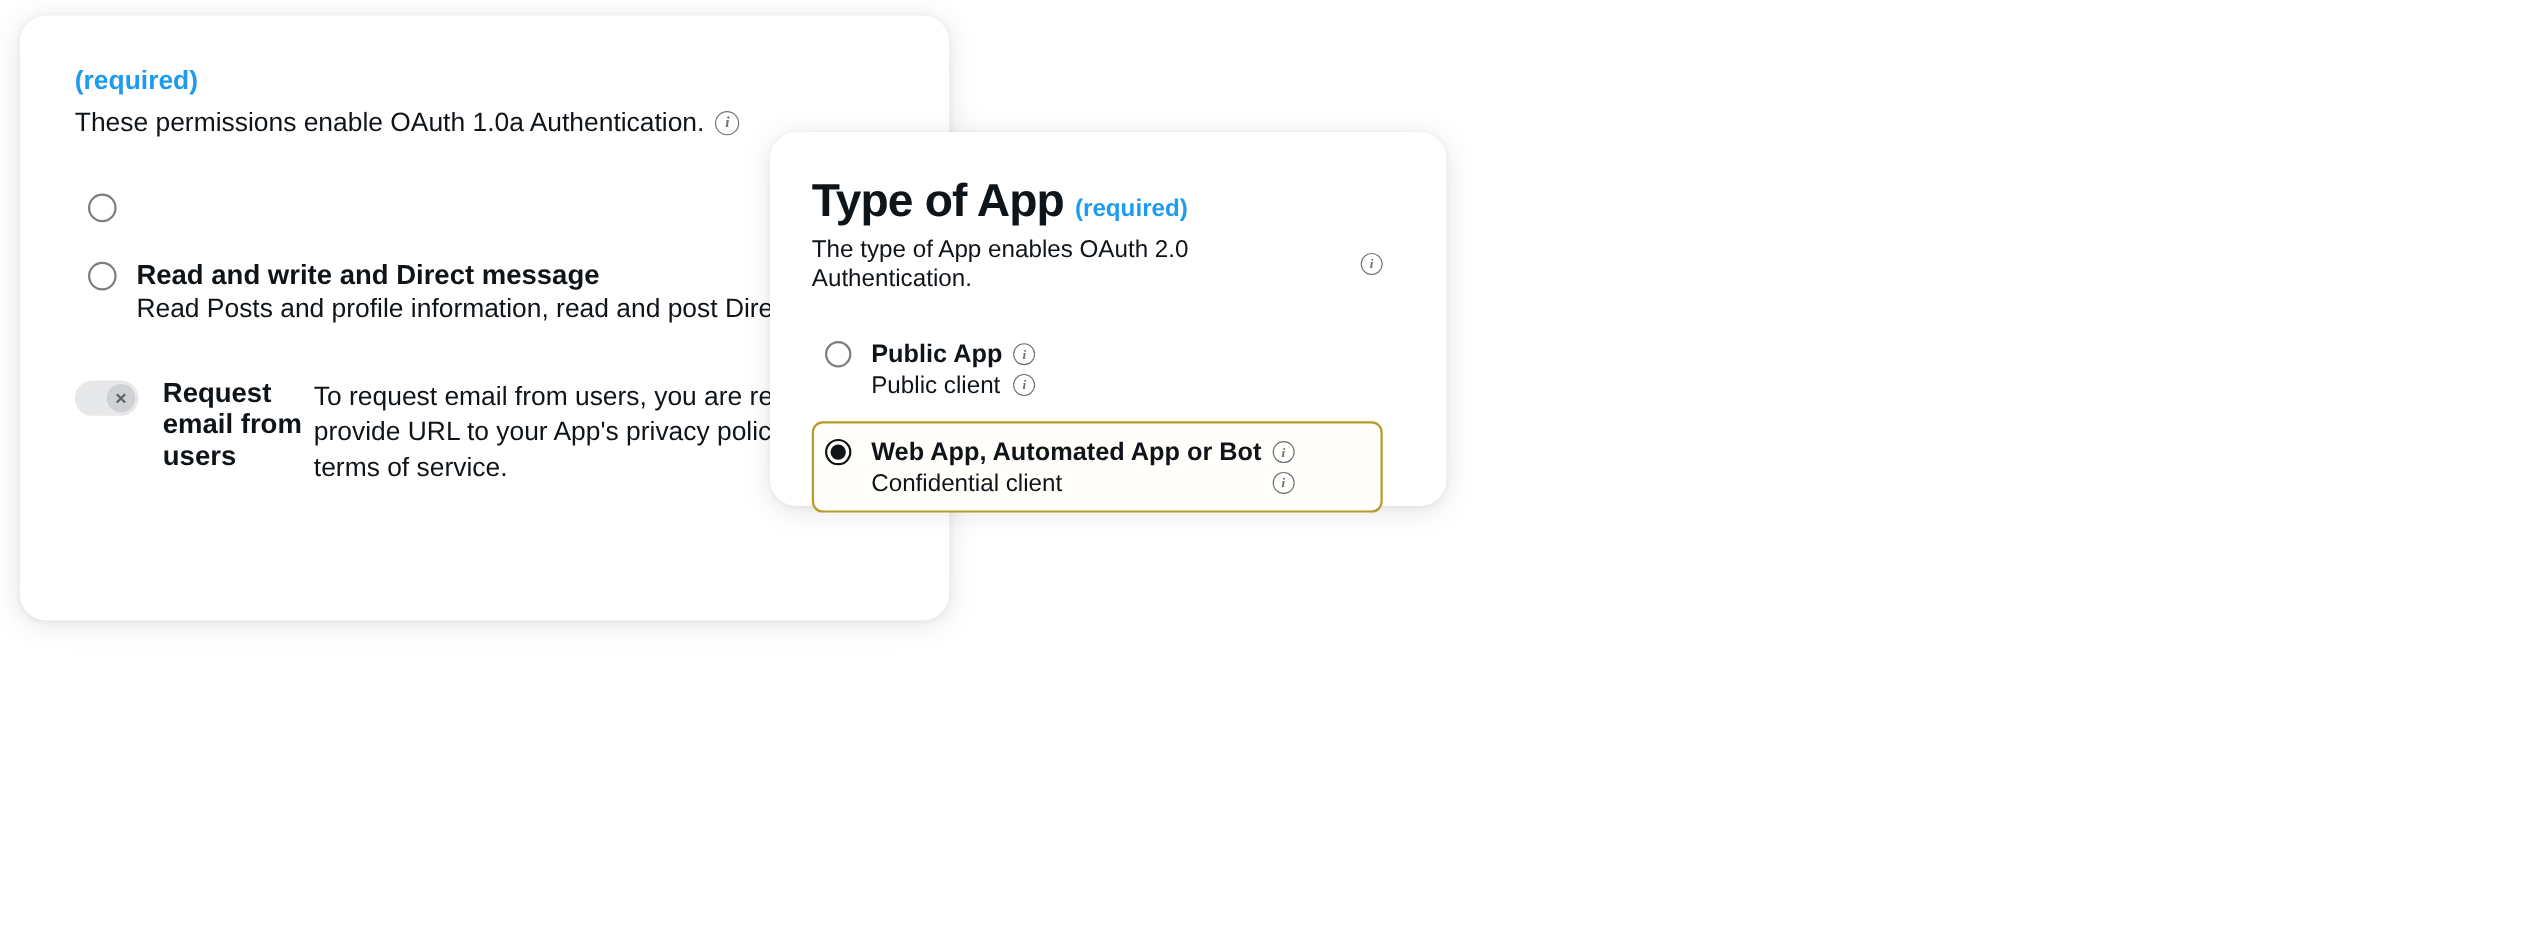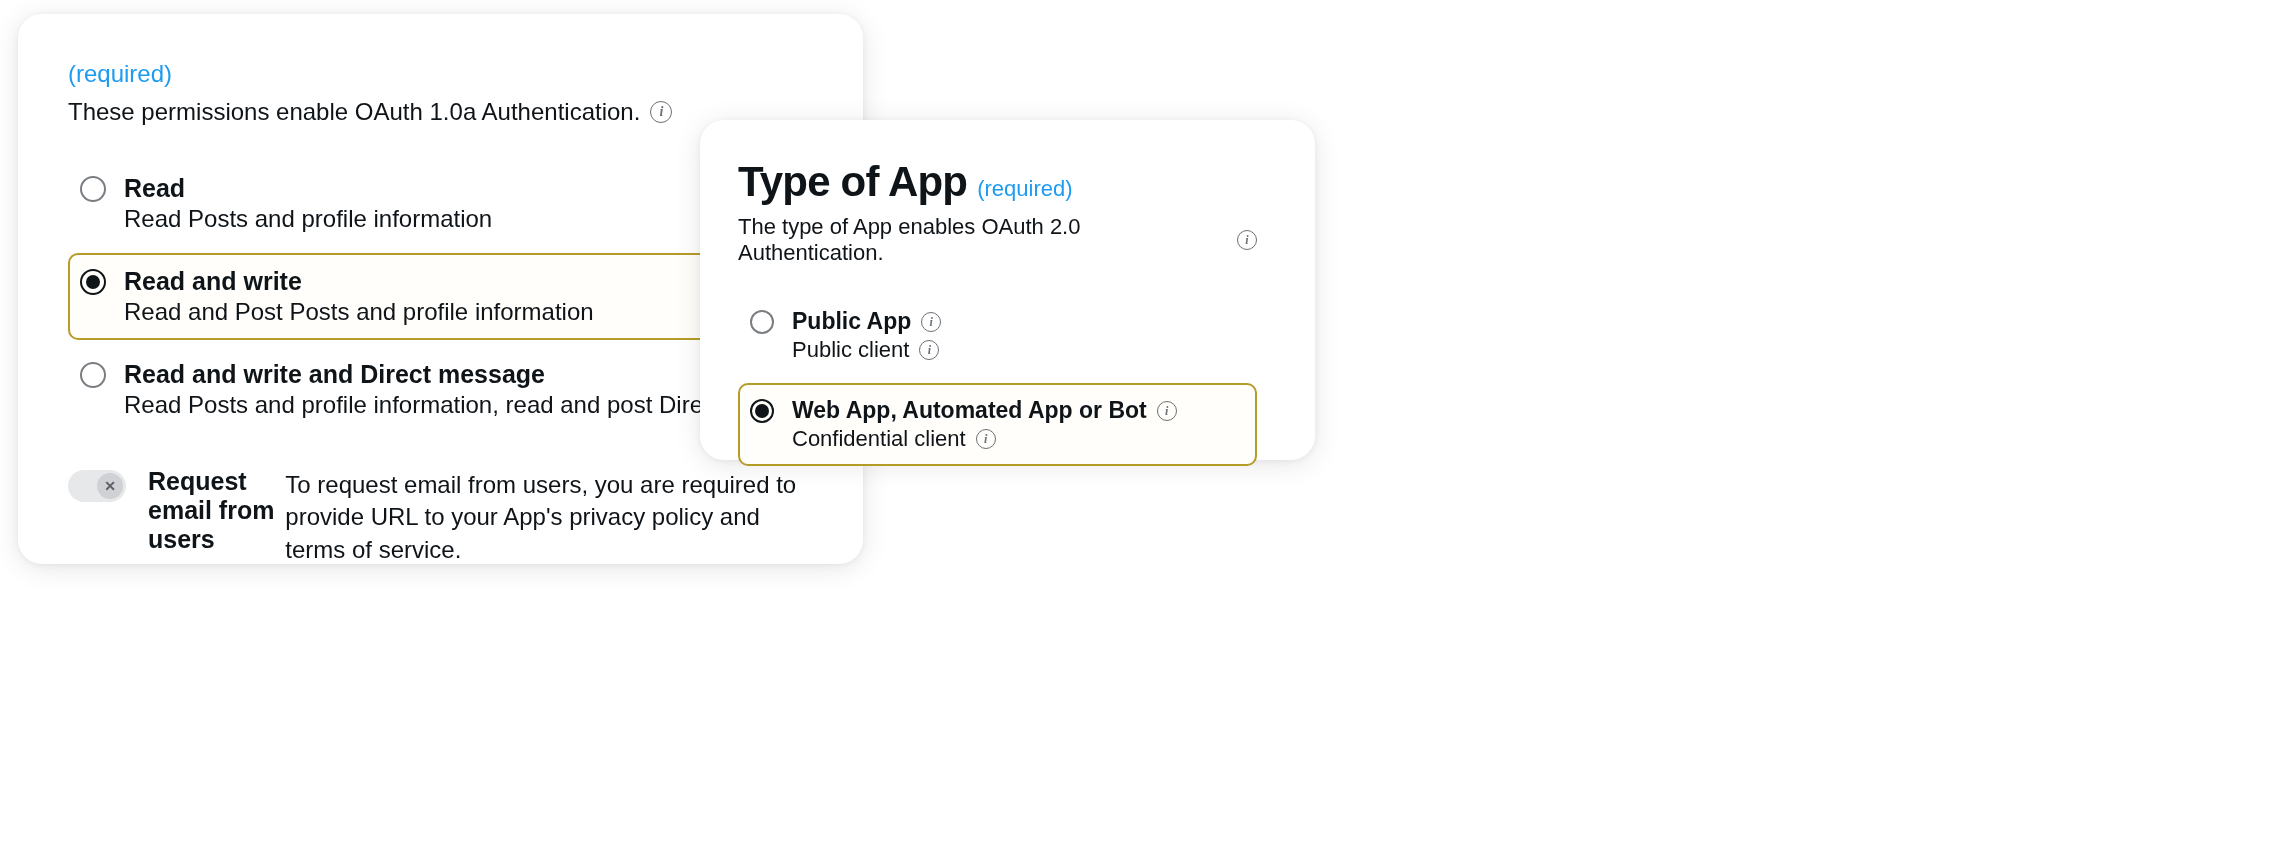--- a/index.html
+++ b/index.html
@@ -53,21 +53,21 @@
   }
   .heading-right {
     font-size: 42px;
     font-weight: 900;
     letter-spacing: -0.8px;
     line-height: 1.05;
     margin: 0;
   }
   .required {
     font-size: 24px;
-    font-weight: 400;
+    font-weight: 700;
     color: #1d9bf0;
   }
   .required-right {
     font-size: 22px;
     color: #1d9bf0;
   }
   .subhead {
     font-size: 24px;
     color: #0f1419;
     margin-top: 10px;
@@ -154,21 +154,21 @@
   }
   .opt-desc {
     font-size: 24px;
     color: #0f1419;
     margin-top: 2px;
     display: flex;
     align-items: center;
     gap: 10px;
   }
   .opt-label.sm { font-size: 23px; }
-  .opt-desc.sm { font-size: 22px; }
+  .opt-desc.sm { font-size: 22px; justify-content: space-between; }
   .toggle-row {
     display: flex;
     align-items: flex-start;
     gap: 22px;
     margin-top: 34px;
     white-space: normal;
   }
   .toggle {
     width: 58px;
     height: 32px;
@@ -216,33 +216,22 @@
     </div>
     <div class="subhead">
       <span>These permissions enable OAuth 1.0a Authentication.</span>
       <span class="info-icon">i</span>
     </div>
 
     <div class="options">
 
       <div class="option">
         <span class="radio"></span>
-        <div class="option-body">
-          <span class="opt-label">Read</span>
-          <span class="opt-desc">Read Posts and profile information</span>
-        </div>
-      </div>
-
-      <div class="option selected">
-        <span class="radio checked"></span>
-        <div class="option-body">
-          <span class="opt-label">Read and write</span>
-          <span class="opt-desc">Read and Post Posts and profile information</span>
-        </div>
-      </div>
+      </div>
+
 
       <div class="option">
         <span class="radio"></span>
         <div class="option-body">
           <span class="opt-label">Read and write and Direct message</span>
           <span class="opt-desc">Read Posts and profile information, read and post Direct mes</span>
         </div>
       </div>
 
     </div>

